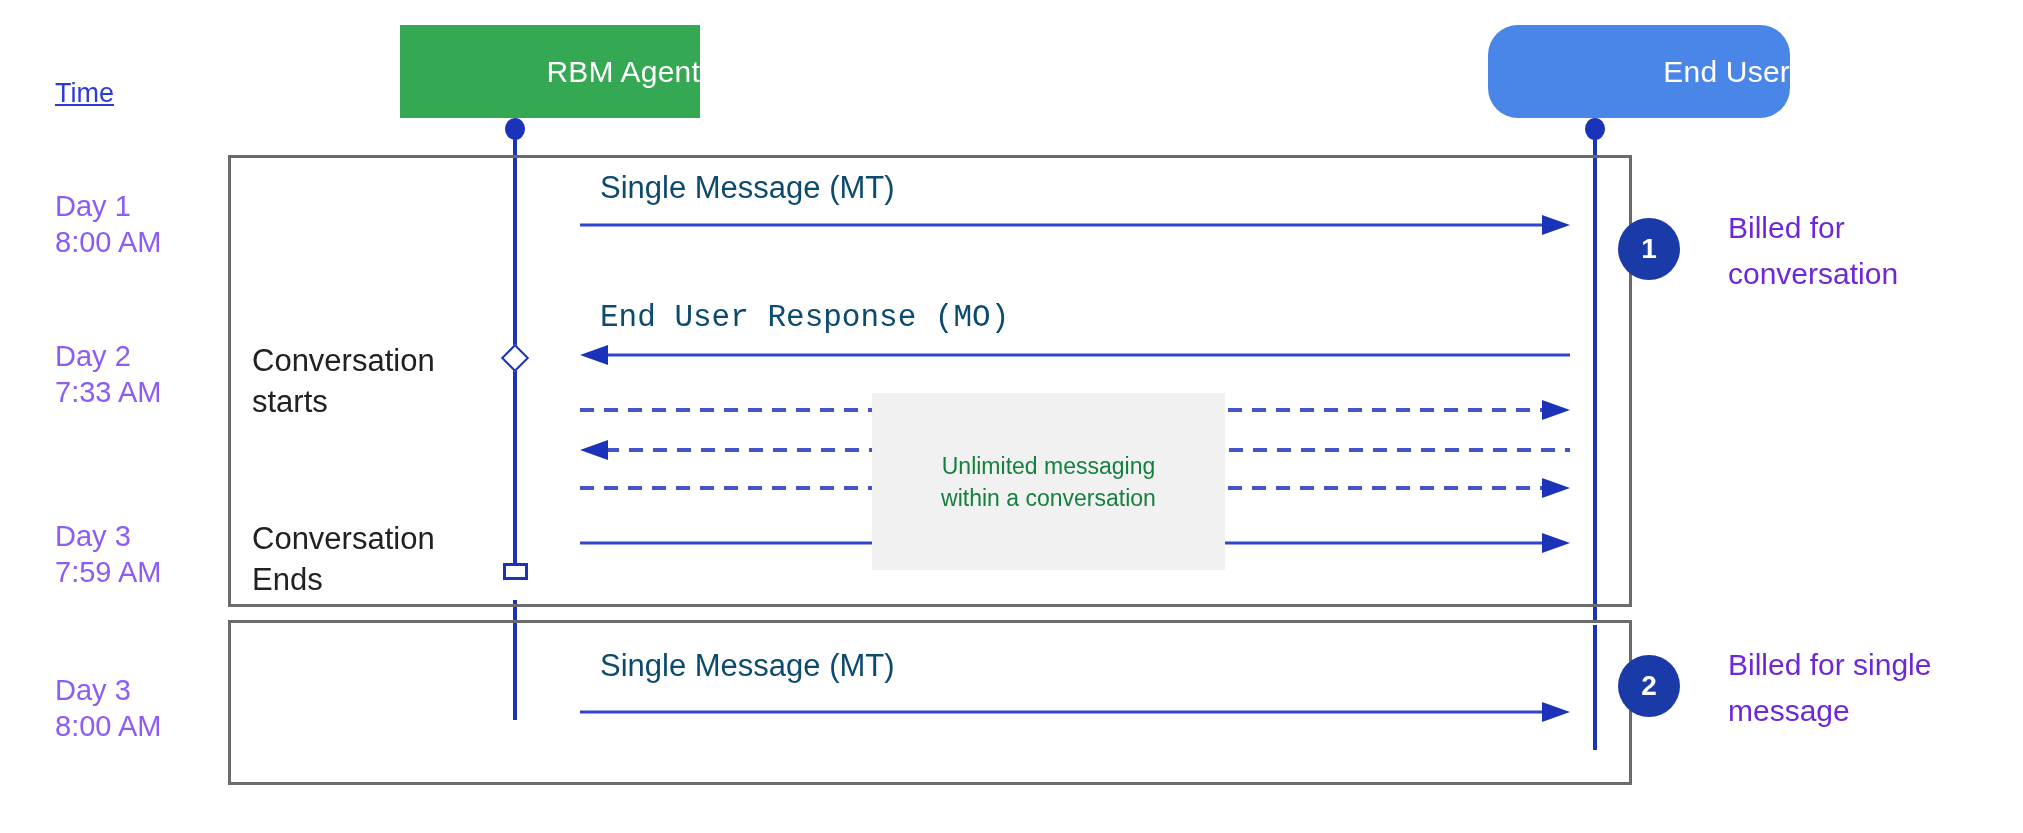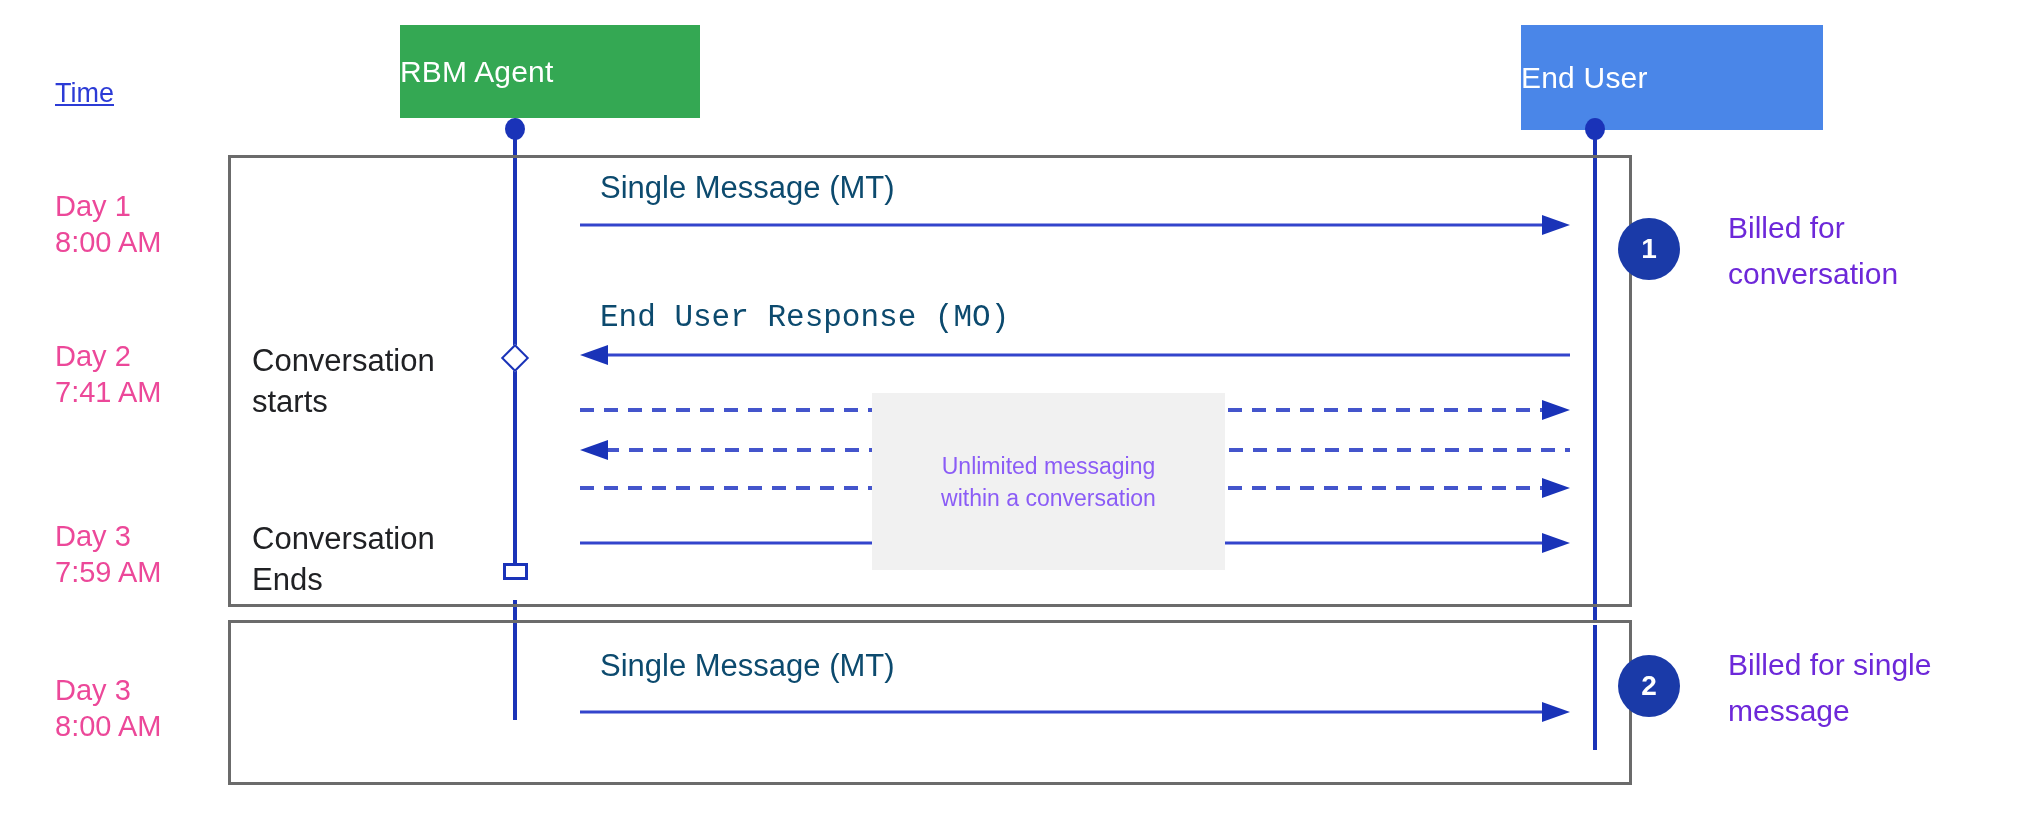--- a/index.html
+++ b/index.html
@@ -7,27 +7,27 @@
     width: 2023px; height: 833px;
     background: #ffffff;
     font-family: "Liberation Sans", sans-serif;
     overflow: hidden;
   }
   #stage { position: relative; width: 2023px; height: 833px; background:#fff; }
 
   
   .actor-box {
     position: absolute;
-    display: flex; align-items: center; justify-content: flex-start;
+    display: flex; align-items: center; justify-content: flex-end;
     color: #ffffff;
     font-size: 30px;
     letter-spacing: .2px;
   }
   #actor-agent { left: 400px; top: 25px; width: 300px; height: 93px; background: #34a853; }
-  #actor-user  { left: 1521px; top: 25px; width: 302px; height: 105px; background: #4a86e8; }
+  #actor-user  { left: 1488px; top: 25px; width: 302px; height: 93px; background: #4a86e8; border-radius: 30px; }
 
   
   .lifeline {
     position: absolute;
     width: 4px;
     background: #1a33b8;
   }
   #lifeline-agent-top  { left: 513px; top: 122px; height: 455px; }
   #lifeline-agent-bot  { left: 513px; top: 600px; height: 120px; }
   #lifeline-user-top   { left: 1593px; top: 122px; height: 500px; }
@@ -65,21 +65,21 @@
     position: absolute;
     border: 3px solid #6b6b6b;
     background: transparent;
   }
   #group-conversation { left: 228px; top: 155px; width: 1404px; height: 452px; }
   #group-single       { left: 228px; top: 620px; width: 1404px; height: 165px; }
 
   
   .time-label {
     position: absolute;
-    color: #ec4899;
+    color: #8b5cf6;
     font-size: 29px;
     line-height: 36px;
     white-space: pre-line;
   }
   #time-header {
     position: absolute;
     left: 55px; top: 78px;
     color: #2c3bd6;
     font-size: 27px;
     text-decoration: underline;
@@ -125,21 +125,21 @@
   
   #note-unlimited {
     position: absolute;
     left: 872px; top: 393px;
     width: 353px; height: 177px;
     background: #f1f1f1;
     display: flex; align-items: center; justify-content: center;
     text-align: center;
   }
   #note-unlimited .note-text {
-    color: #8b5cf6;
+    color: #15803d;
     font-size: 23px;
     line-height: 32px;
     white-space: pre-line;
   }
 
   
   .badge {
     position: absolute;
     width: 62px; height: 62px;
     border-radius: 50%;
@@ -163,21 +163,21 @@
 </style>
 </head>
 <body>
 
 <div id="stage">
 
   <div id="time-header">Time</div>
   <div class="time-label" id="time-1">Day 1
 8:00 AM</div>
   <div class="time-label" id="time-2">Day 2
-7:41 AM</div>
+7:33 AM</div>
   <div class="time-label" id="time-3">Day 3
 7:59 AM</div>
   <div class="time-label" id="time-4">Day 3
 8:00 AM</div>
 
   <div class="actor-box" id="actor-agent">
     <span>RBM Agent</span>
   </div>
   <div class="actor-box" id="actor-user">
     <span>End User</span>

